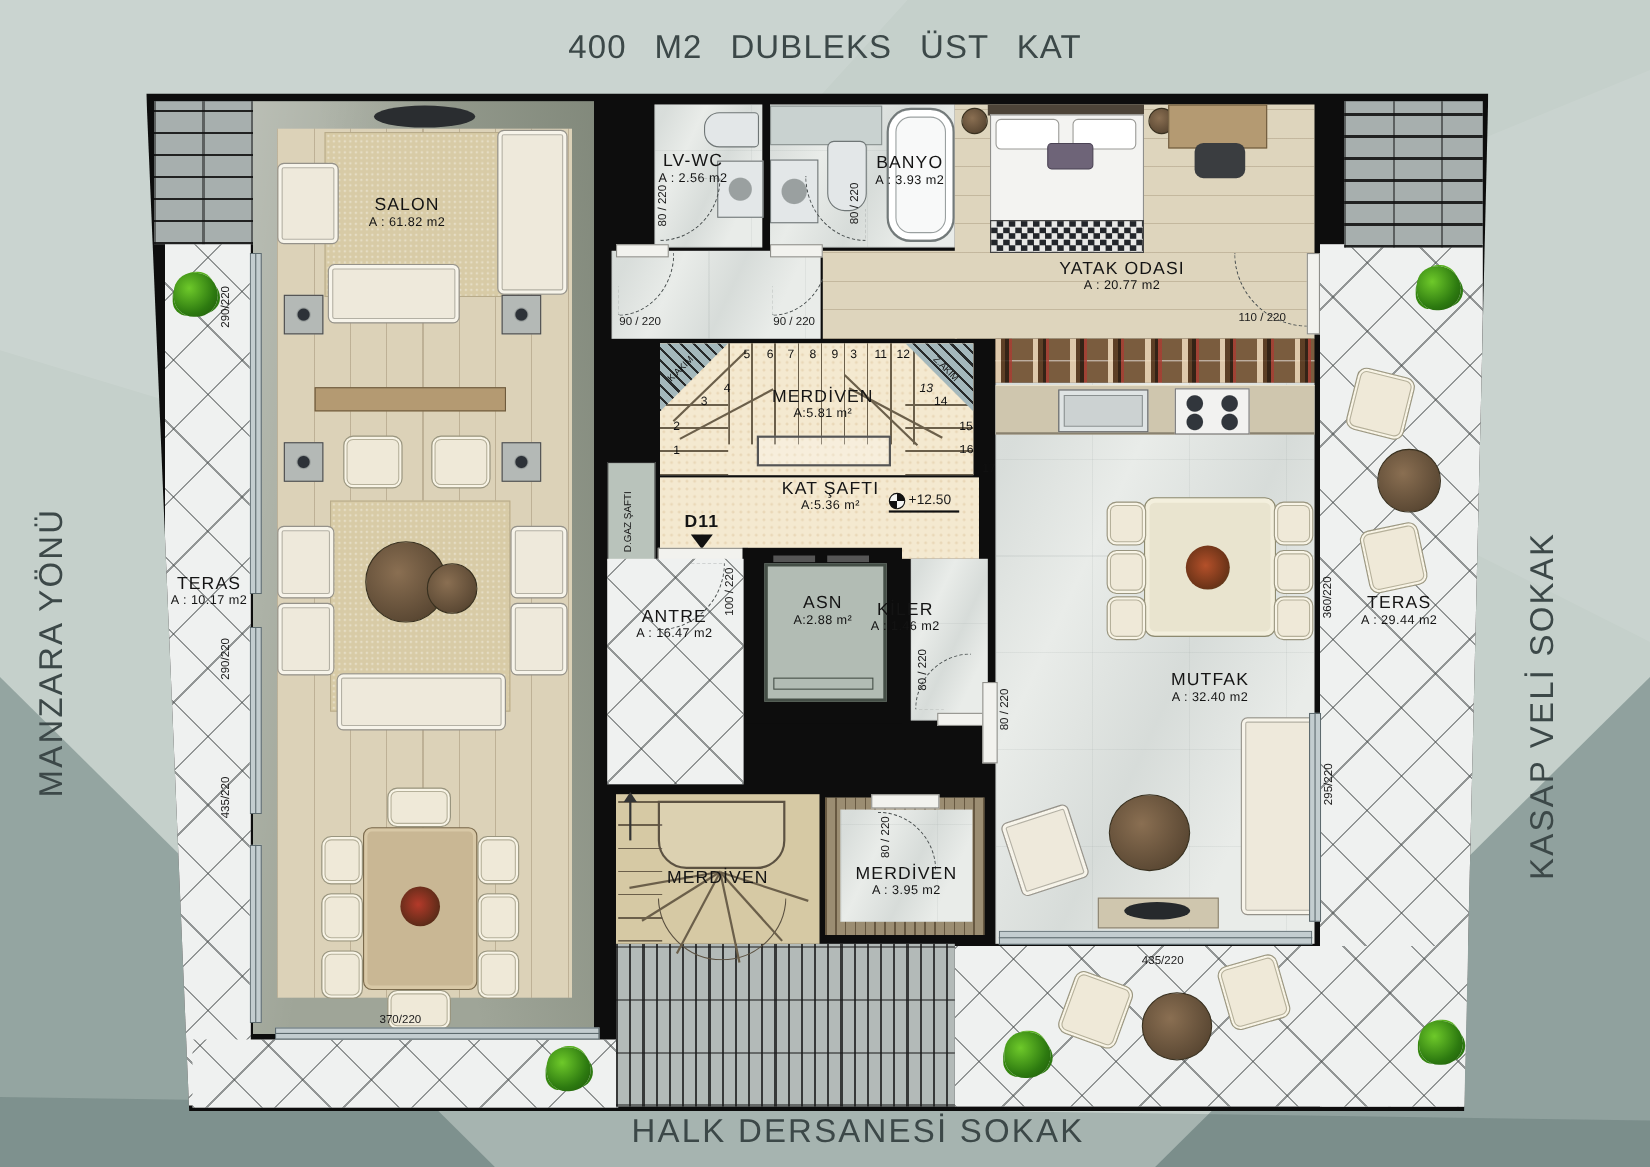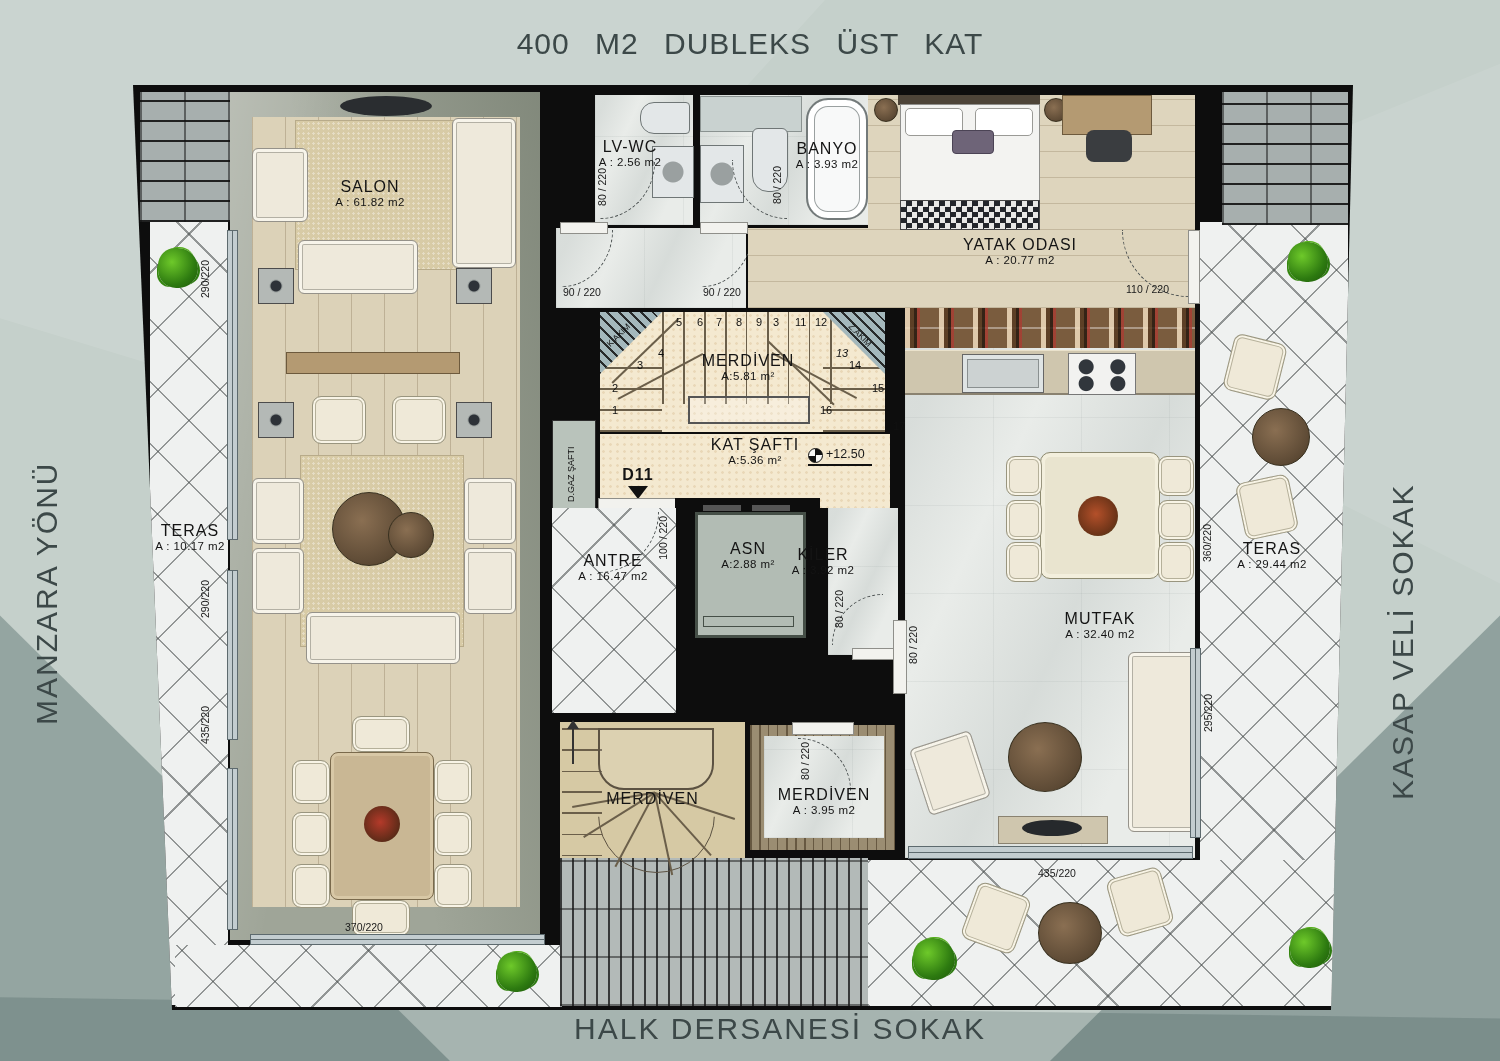--- a/index.html
+++ b/index.html
@@ -221,21 +221,21 @@
   <span class="num" style="left:697px;top:317px;">6</span>
   <span class="num" style="left:716px;top:317px;">7</span>
   <span class="num" style="left:736px;top:317px;">8</span>
   <span class="num" style="left:756px;top:317px;">9</span>
   <span class="num" style="left:773px;top:317px;">3</span>
   <span class="num" style="left:795px;top:317px;">11</span>
   <span class="num" style="left:815px;top:317px;">12</span>
   <span class="num" style="left:836px;top:348px;font-style:italic;">13</span>
   <span class="num" style="left:849px;top:360px;">14</span>
   <span class="num" style="left:872px;top:383px;">15</span>
-  <span class="num" style="left:820px;top:405px;">16</span>
+  <span class="num" style="left:872px;top:405px;font-family:Liberation Mono, monospace;">16</span>
   <span class="num" style="left:872px;top:421px;margin-left:21px;">17</span>
 
   <div class="abs cream" style="left:600px;top:434px;width:290px;height:74px;"></div>
   <div class="abs lbl" style="left:690px;top:436px;width:130px;">
     <span class="nm">KAT ŞAFTI</span>
     <span class="ar">A:5.36 m²</span>
   </div>
   <div class="abs" style="left:808px;top:448px;width:13px;height:13px;border:1px solid #111;border-radius:50%;background:conic-gradient(#111 0 90deg,#f6f6f4 90deg 180deg,#111 180deg 270deg,#f6f6f4 270deg);"></div>
   <div class="abs dim" style="left:826px;top:448px;font-size:12.5px;">+12.50</div>
   <div class="abs" style="left:808px;top:464px;width:64px;height:1.5px;background:#111;"></div>
@@ -262,21 +262,21 @@
     <span class="nm">ANTRE</span>
     <span class="ar">A : 16.47 m2</span>
   </div>
 
   <div class="abs kitchen" style="left:828px;top:508px;width:70px;height:147px;"></div>
   <div class="abs arc" style="left:832px;top:594px;width:50px;height:50px;border-radius:100% 0 0 0;border-bottom:none;border-right:none;"></div>
   <div class="abs dim vdim" style="left:834px;top:590px;">80 / 220</div>
   <div class="abs opening" style="left:852px;top:648px;width:40px;height:10px;"></div>
   <div class="abs lbl" style="left:780px;top:546px;width:86px;">
     <span class="nm">KİLER</span>
-    <span class="ar">A : 3.92 m2</span>
+    <span class="ar">A : 1.46 m2</span>
   </div>
 
   <div class="abs kitchen" style="left:905px;top:348px;width:290px;height:510px;"></div>
   <div class="abs counter" style="left:905px;top:350px;width:290px;height:45px;"></div>
   <div class="abs sink" style="left:962px;top:354px;width:80px;height:37px;"></div>
   <div class="abs stove" style="left:1068px;top:353px;width:66px;height:40px;"></div>
   <div class="abs" style="left:1040px;top:452px;width:118px;height:125px;background:#e9e4cf;border:1px solid #8d8a70;border-radius:10px;box-shadow:inset 0 0 0 4px #f3efdd;"></div>
   <div class="abs" style="left:1078px;top:496px;width:40px;height:40px;border-radius:50%;background:radial-gradient(circle at 45% 45%,#b4502a,#6d3418 65%,#3d4a1e);"></div>
   <div class="abs chair" style="left:1006px;top:456px;width:34px;height:38px;"></div>
   <div class="abs chair" style="left:1006px;top:500px;width:34px;height:38px;"></div>

